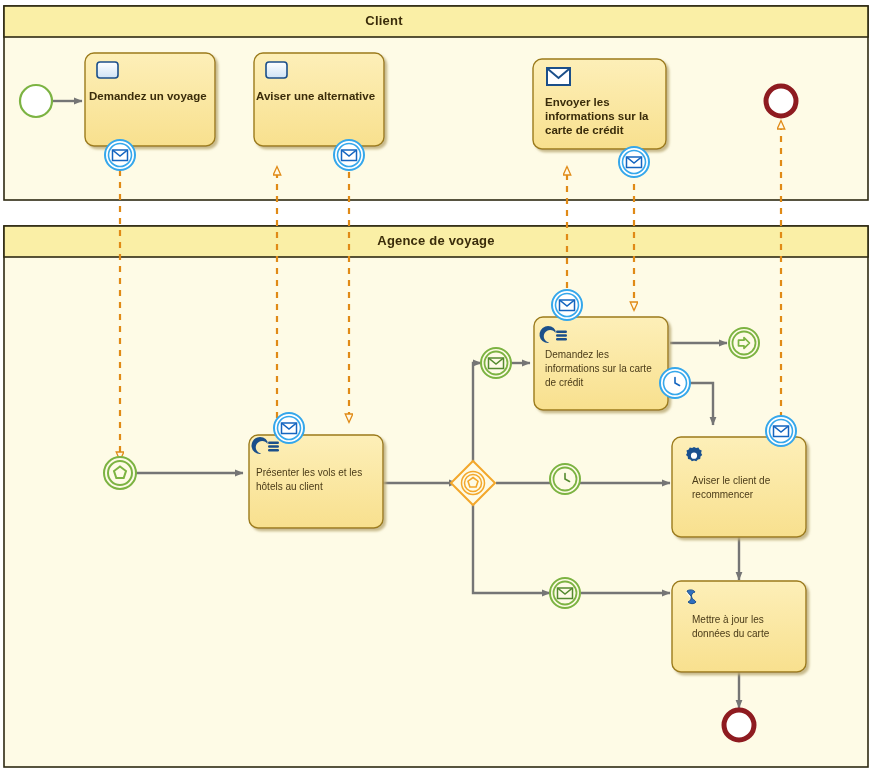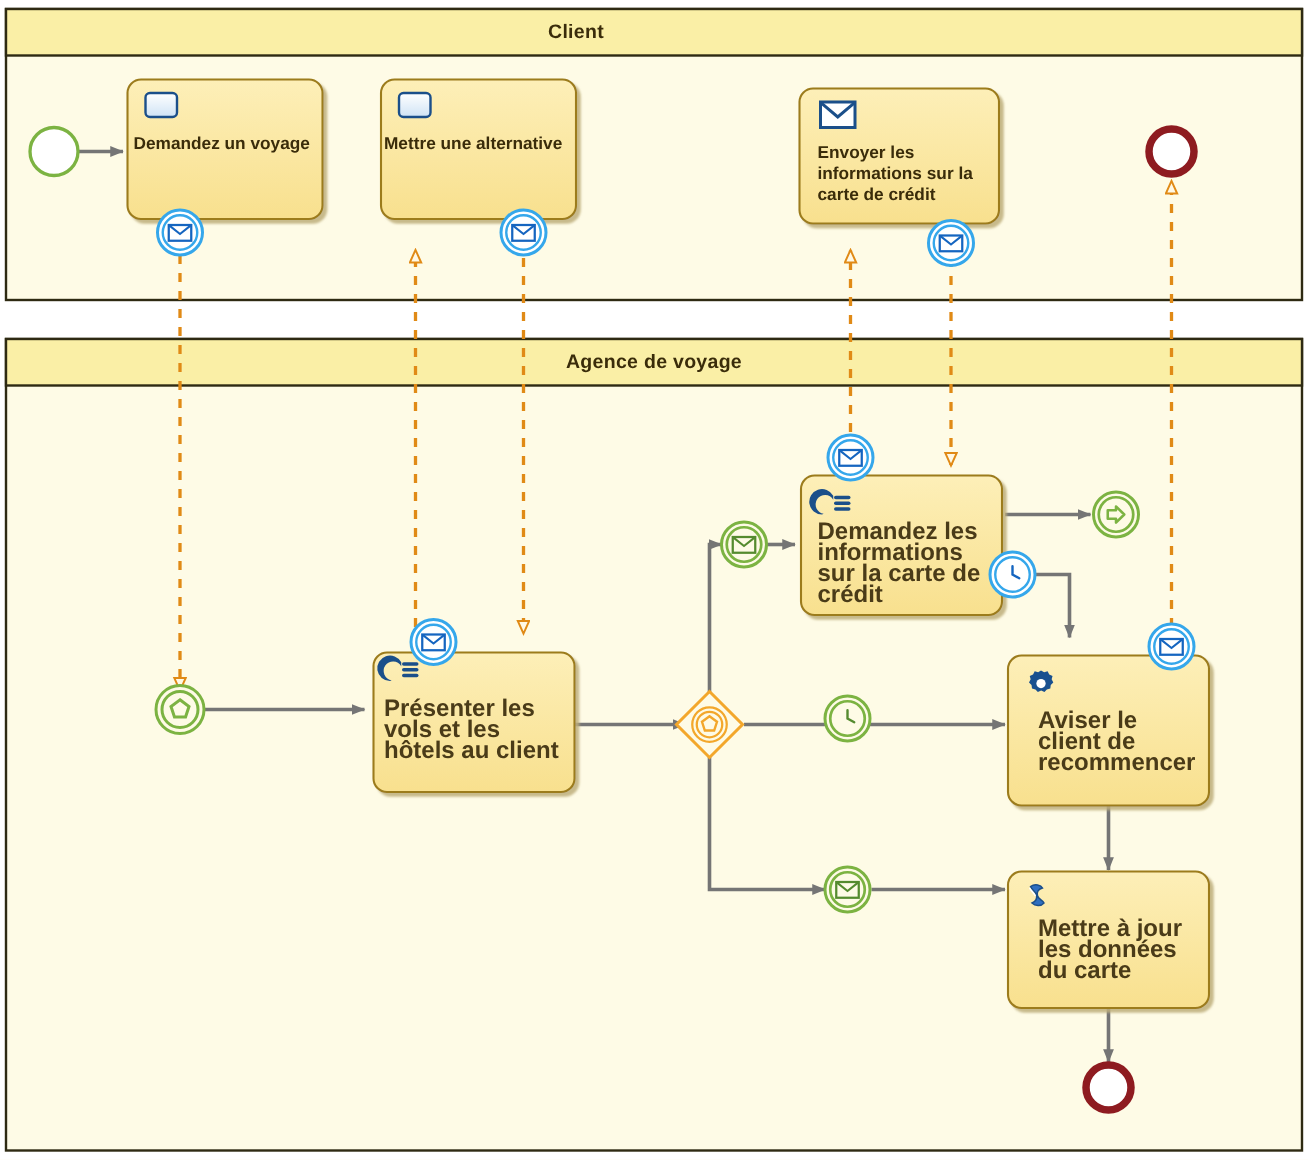--- a/index.html
+++ b/index.html
@@ -8,21 +8,21 @@
   #svgroot{position:absolute;left:0;top:0;}
   .pool-title{
     position:absolute;font-weight:bold;font-size:13px;color:#3a2c0a;
     text-align:center;letter-spacing:.2px;
   }
   .task-label{
     position:absolute;color:#3a2c0a;line-height:14px;
     pointer-events:none;
   }
   .tl-client{font-size:11.5px;font-weight:bold;}
-  .tl-ag{font-size:16px;font-weight:bold;color:#4a3b18;}
+  .tl-ag{font-size:10px;font-weight:normal;color:#4a3b18;}
 </style>
 </head>
 <body>
 
 <div id="stage">
 
   <svg id="svgroot" width="872" height="773" viewBox="0 0 872 773">
 
     <defs>
       <marker id="arrSeq" markerWidth="10" markerHeight="10" refX="8.5" refY="3.6" orient="auto" markerUnits="userSpaceOnUse">
@@ -240,21 +240,21 @@
     <g>
       <circle cx="739" cy="725" r="15" fill="#ffffff" stroke="#8E1B20" stroke-width="5"></circle>
     </g>
 
   </svg>
 
   <div class="pool-title" style="left:4px;top:13px;width:760px;">Client</div>
   <div class="pool-title" style="left:4px;top:233px;width:864px;">Agence de voyage</div>
 
   <div class="task-label tl-client" style="left:89px;top:89px;width:124px;">Demandez un voyage</div>
-  <div class="task-label tl-client" style="left:256px;top:89px;width:128px;">Mettre une alternative</div>
+  <div class="task-label tl-client" style="left:256px;top:89px;width:128px;">Aviser une alternative</div>
   <div class="task-label tl-ag" style="left:256px;top:466px;width:124px;">Présenter les vols et les hôtels au client</div>
 
   <div class="task-label tl-client" style="left:545px;top:95px;width:112px;">Envoyer les informations sur la carte de crédit</div>
   <div class="task-label tl-ag" style="left:545px;top:348px;width:116px;">Demandez les informations sur la carte de crédit</div>
   <div class="task-label tl-ag" style="left:692px;top:474px;width:112px;">Aviser le client de recommencer</div>
   <div class="task-label tl-ag" style="left:692px;top:613px;width:112px;">Mettre à jour les données du carte</div>
 
 </div>
 
 </body></html>

